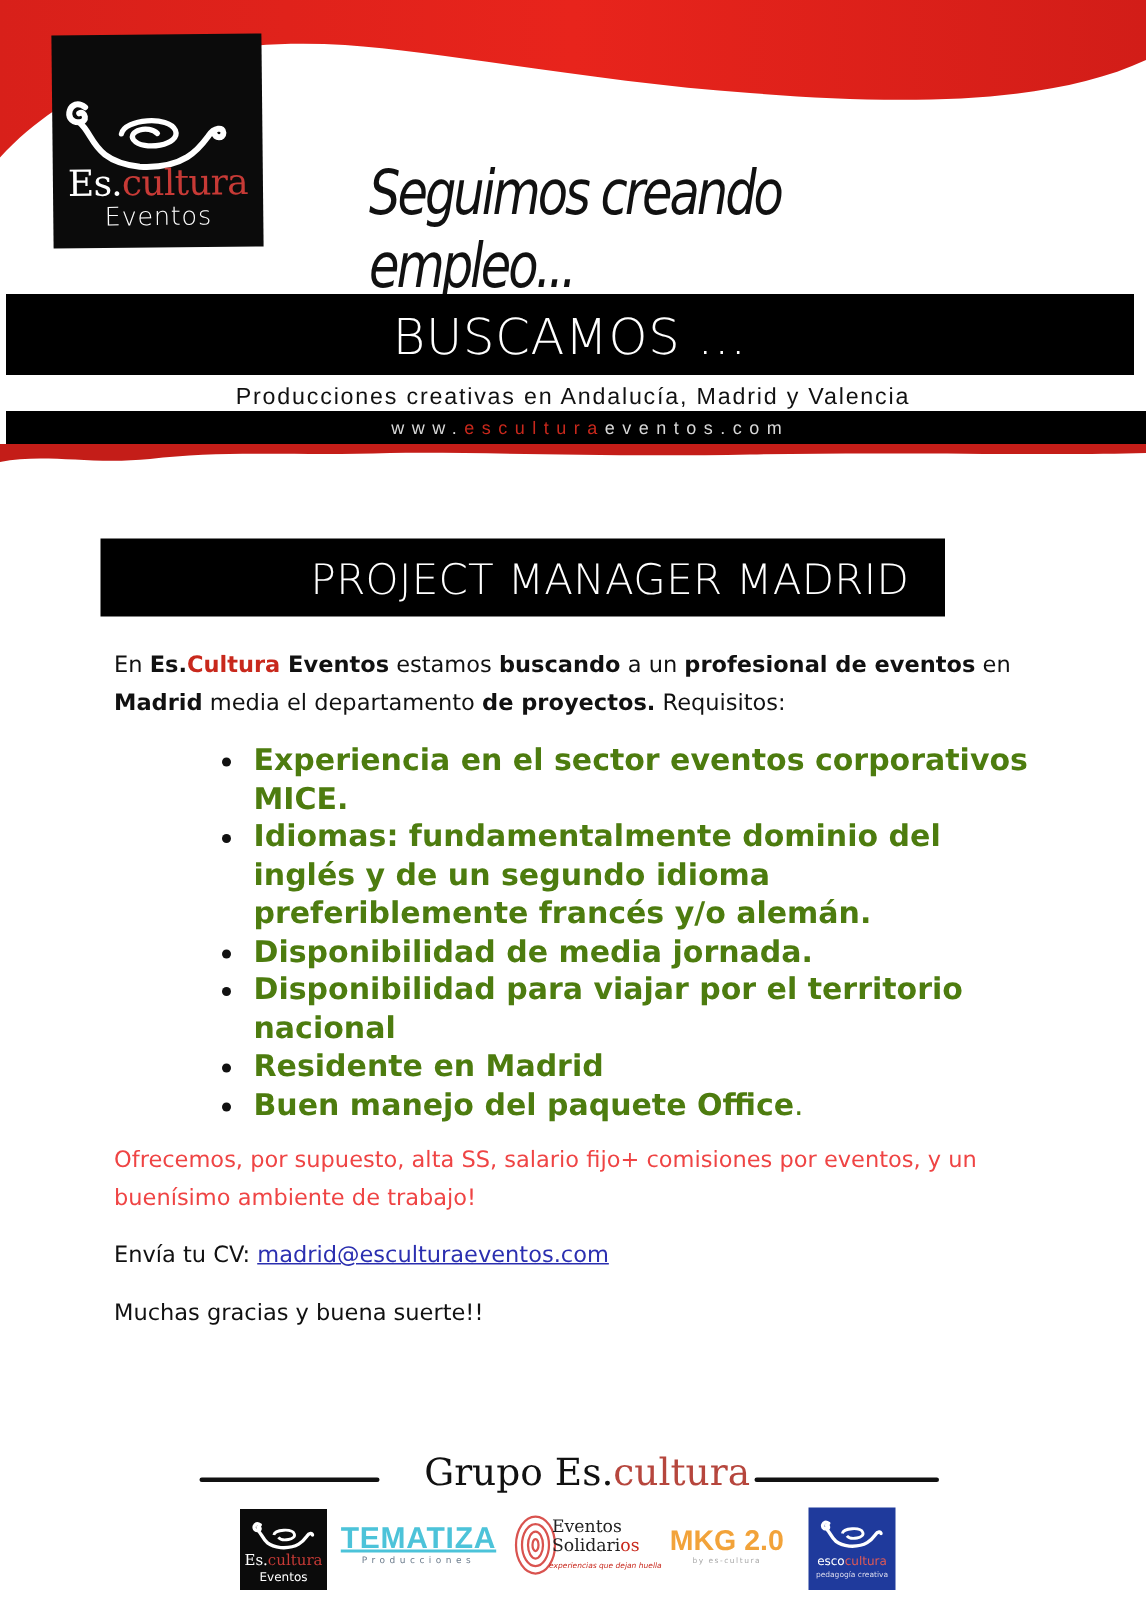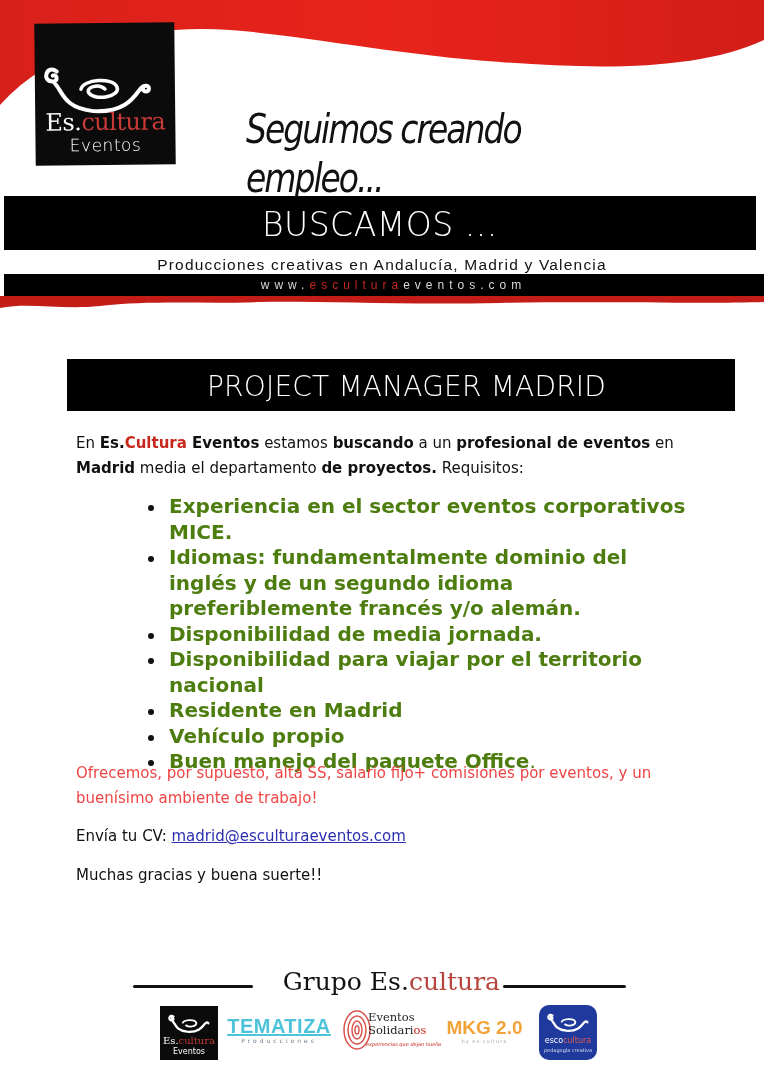--- a/index.html
+++ b/index.html
@@ -41,21 +41,21 @@
   .webbar {
     position: absolute; left: 4px; top: 274px; width: 760px; height: 22px; background: #000;
     text-align: center; font-family: "Liberation Sans", sans-serif; font-size: 12px; line-height: 22px;
     letter-spacing: 5px; color: #d8d8d8; padding-left: 19px;
   }
   .webbar .red { color: #c8281c; }
   .redstripe { position: absolute; left: 0; top: 296px; width: 764px; height: 14px; }
 
   
   .job-title {
-    position: absolute; left: 67px; top: 359px; width: 668px; height: 52px; background: #000;
+    position: absolute; left: 67px; top: 359px; width: 563px; height: 52px; background: #000;
     color: #fff; font-size: 28px; font-weight: 300; line-height: 56px; padding-left: 140px; letter-spacing: 0.2px;
   }
 
   
   .intro {
     position: absolute; left: 76px; top: 431px; width: 660px; font-size: 15px; line-height: 25px; color: #111;
   }
   .intro b { font-weight: bold; }
   .intro .red { color: #c8281c; font-weight: bold; }
 
@@ -98,21 +98,21 @@
   .f-sol { left: 340px; top: 1007px; width: 95px; height: 50px; }
   .f-sol .finger { position: absolute; left: 2px; top: 2px; width: 30px; height: 42px; }
   .f-sol .t { position: absolute; left: 28px; top: 4px; font-family: "DejaVu Serif", serif; font-size: 11.5px; line-height: 13px; color: #222; }
   .f-sol .t .red { color: #c8281c; margin-top: 20px; }
   .f-sol .tag { position: absolute; left: 26px; top: 34px; font-size: 5px; color: #c8281c; font-style: italic; white-space: nowrap; }
 
   .f-mkg { left: 437px; top: 1018px; width: 95px; text-align: center; }
   .f-mkg .big { font-family: "Liberation Sans", sans-serif; font-size: 19px; font-weight: bold; color: #f2a33a; line-height: 20px; }
   .f-mkg .small { font-size: 5px; color: #aaa; letter-spacing: 1px; }
 
-  .f-peda { left: 539px; top: 1005px; width: 58px; height: 55px; background: #1f3a9c; color: #fff; text-align: center; border-radius: 10px; }
+  .f-peda { left: 539px; top: 1005px; width: 58px; height: 55px; background: #1f3a9c; color: #fff; text-align: center; }
   .f-peda .sw { position: absolute; left: 6px; top: 6px; width: 46px; height: 22px; }
   .f-peda .t1 { position: absolute; left: 0; right: 0; top: 31px; font-size: 8px; line-height: 10px; }
   .f-peda .t1 .red { color: #e05a55; }
   .f-peda .t2 { position: absolute; left: 0; right: 0; top: 42px; font-size: 5px; line-height: 7px; color: #dde; }
 </style>
 </head>
 <body>
 
 <svg class="header-wave" viewBox="0 0 764 110" preserveAspectRatio="none">
   <defs>
@@ -148,21 +148,20 @@
 <p class="intro">
   <span>En </span><b>Es.</b><span class="red">Cultura</span><b> Eventos</b><span> estamos  </span><b>buscando</b><span> a un </span><b>profesional de eventos</b><span> en </span><b>Madrid</b><span> media el departamento </span><b>de proyectos.</b><span>   Requisitos:</span>
 </p>
 
 <ul class="req-list">
   <li>Experiencia en el sector eventos corporativos MICE.</li>
   <li>Idiomas: fundamentalmente dominio del inglés y de un segundo idioma preferiblemente francés y/o alemán.</li>
   <li>Disponibilidad de media jornada.</li>
   <li>Disponibilidad para viajar por el territorio nacional</li>
   <li>Residente en Madrid</li>
-  <li>Vehículo propio</li>
   <li><span>Buen manejo del paquete Office</span><span class="normal">.</span></li>
 </ul>
 
 <p class="offer">Ofrecemos, por supuesto, alta SS, salario fijo+ comisiones por eventos, y un buenísimo ambiente de trabajo!</p>
 <p class="cv"><span>Envía tu CV: </span><a>madrid@esculturaeventos.com</a></p>
 <p class="thanks">Muchas gracias y buena suerte!!</p>
 
 <div class="group-line-l"></div>
 <div class="group-title"><span>Grupo Es.</span><span class="red">cultura</span></div>
 <div class="group-line-r"></div>

